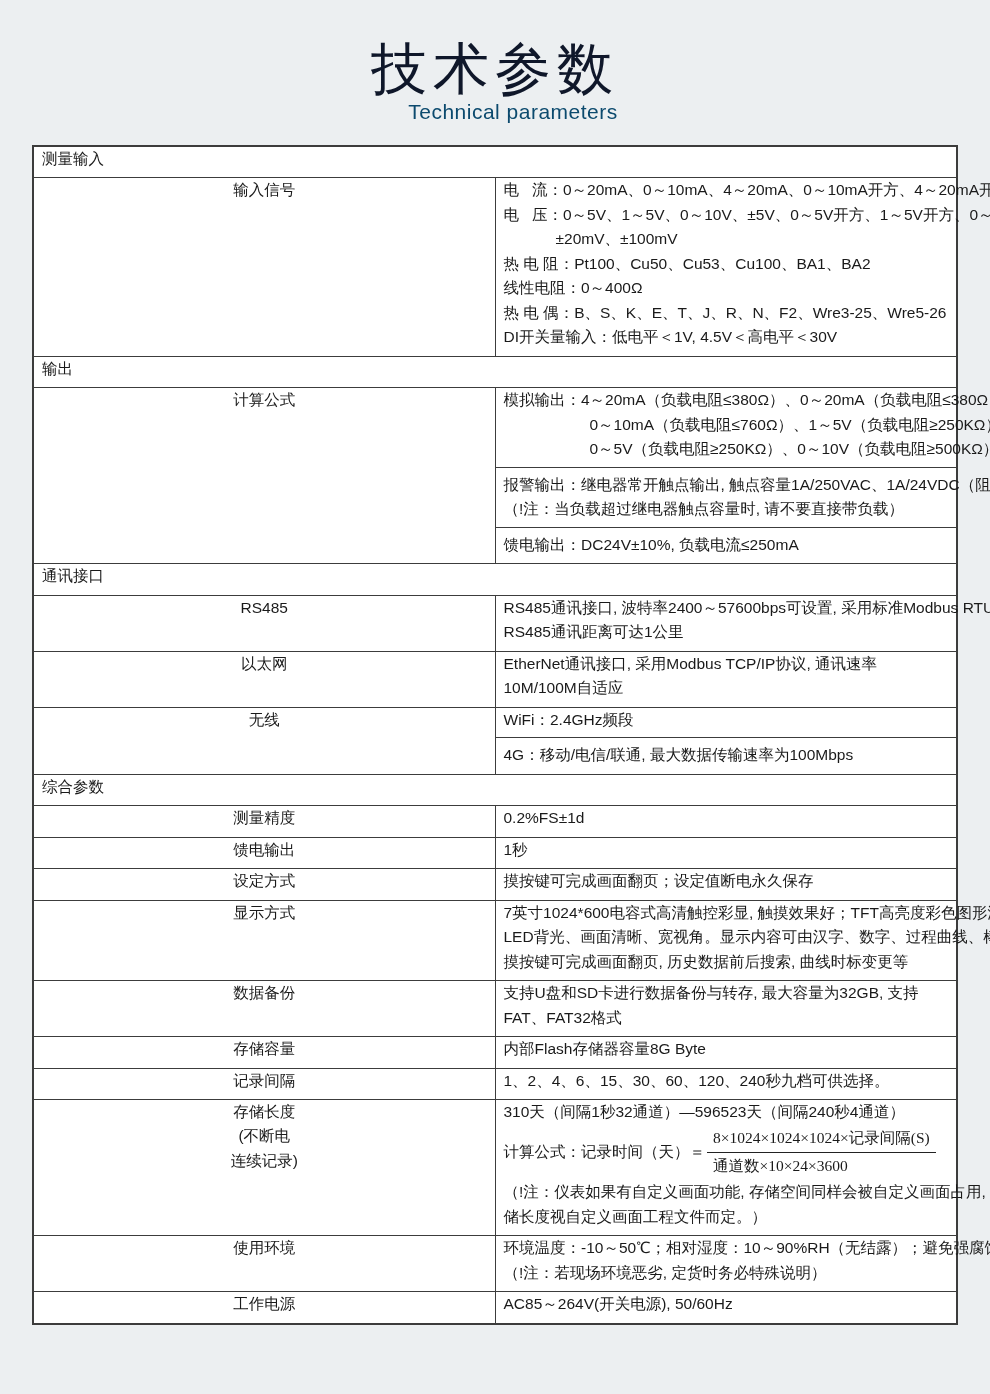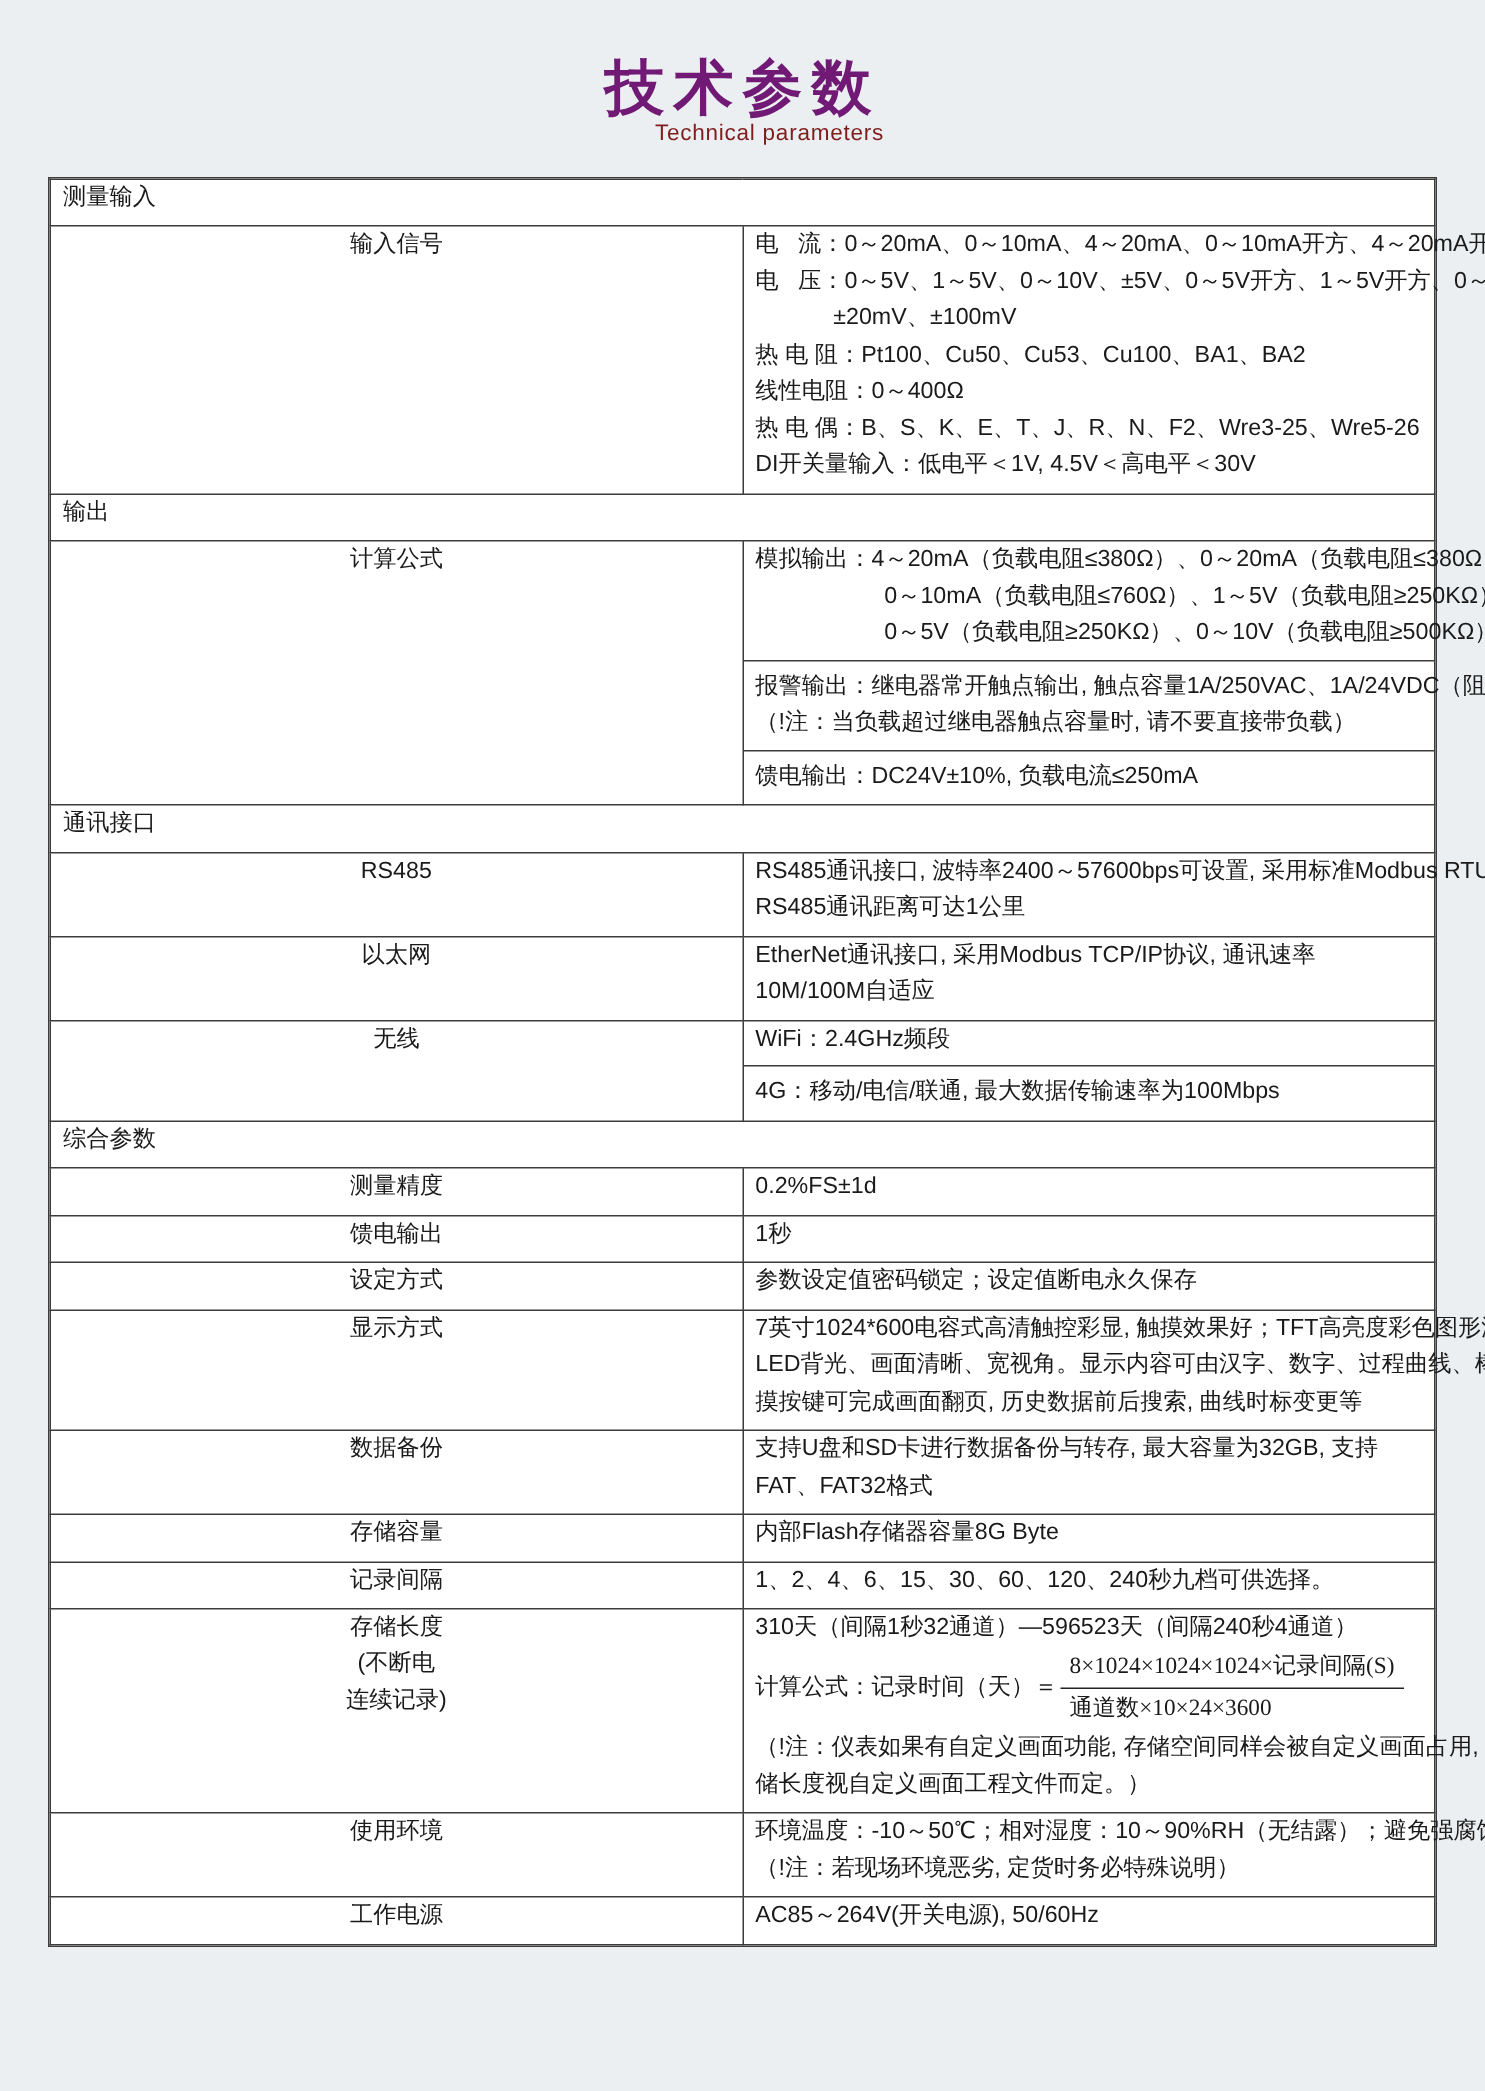--- a/index.html
+++ b/index.html
@@ -18,29 +18,29 @@
     width: 990px;
     height: 1394px;
     background: #eceff1;
     box-sizing: border-box;
   }
   .header {
     text-align: center;
     padding-top: 34px;
   }
   .header .title-cn {
-    font-size: 40px;
-    font-weight: bold;
+    font-size: 56px;
+    font-weight: normal;
     letter-spacing: 6px;
-    color: #701a75;
+    color: #0f172a;
     line-height: 1.25;
   }
   .header .title-en {
-    font-size: 15px;
-    color: #7f1d1d;
+    font-size: 21px;
+    color: #0c4a6e;
     letter-spacing: 0.5px;
     margin-top: -4px;
     margin-left: 36px;
   }
   .table-wrap {
     margin: 21px 32px 0 32px;
     background: #fff;
     border: 1px solid #3c3c3c;
     box-sizing: border-box;
   }
@@ -208,21 +208,21 @@
         <td>0.2%FS±1d</td>
       </tr>
 
       <tr>
         <td class="lbl">馈电输出</td>
         <td>1秒</td>
       </tr>
 
       <tr>
         <td class="lbl">设定方式</td>
-        <td>参数设定值密码锁定；设定值断电永久保存</td>
+        <td>摸按键可完成画面翻页；设定值断电永久保存</td>
       </tr>
 
       <tr>
         <td class="lbl">显示方式</td>
         <td>
           <div class="nowrapline">7英寸1024*600电容式高清触控彩显, 触摸效果好；TFT高亮度彩色图形液晶显示,</div>
           <div class="nowrapline">LED背光、画面清晰、宽视角。显示内容可由汉字、数字、过程曲线、棒图等组成, 通过触</div>
           <div class="nowrapline">摸按键可完成画面翻页, 历史数据前后搜索, 曲线时标变更等</div>
         </td>
       </tr>

